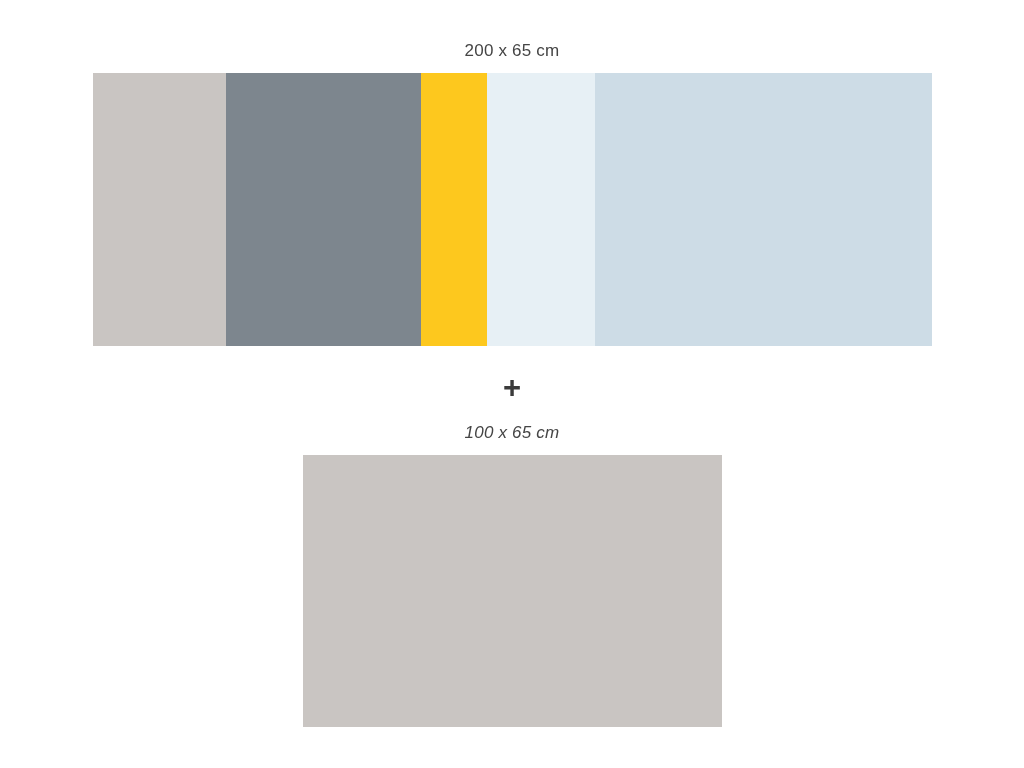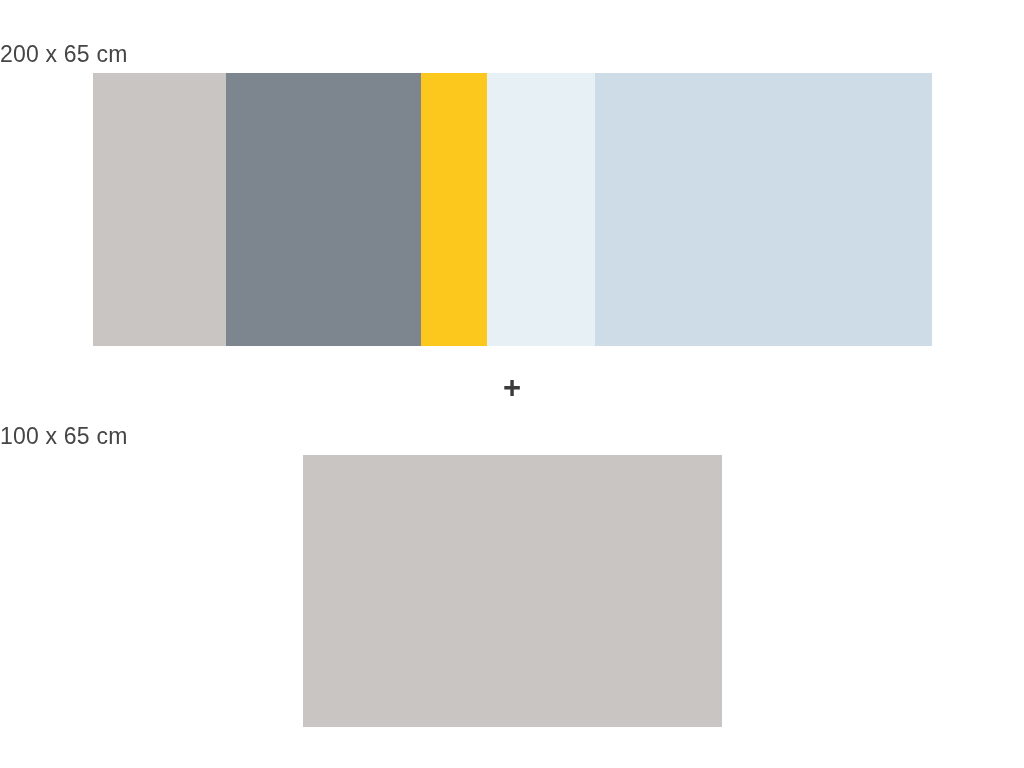--- a/index.html
+++ b/index.html
@@ -20,29 +20,29 @@
     inset: 0;
     width: 1024px;
     height: 768px;
   }
 
   
   .size-label {
     position: absolute;
     left: 0;
     width: 1024px;
-    text-align: left;
-    font-size: 23px;
+    text-align: center;
+    font-size: 17px;
     font-weight: 400;
     letter-spacing: 0.2px;
     color: #454545;
     white-space: nowrap;
   }
   .label-top    { top: 41px; }
-  .label-bottom { top: 423px; }
+  .label-bottom { top: 423px; font-style: italic; }
 
   
   .panel-top {
     position: absolute;
     left: 93px;
     top: 73px;
     width: 839px;
     height: 273px;
     display: flex;
     flex-direction: row;

